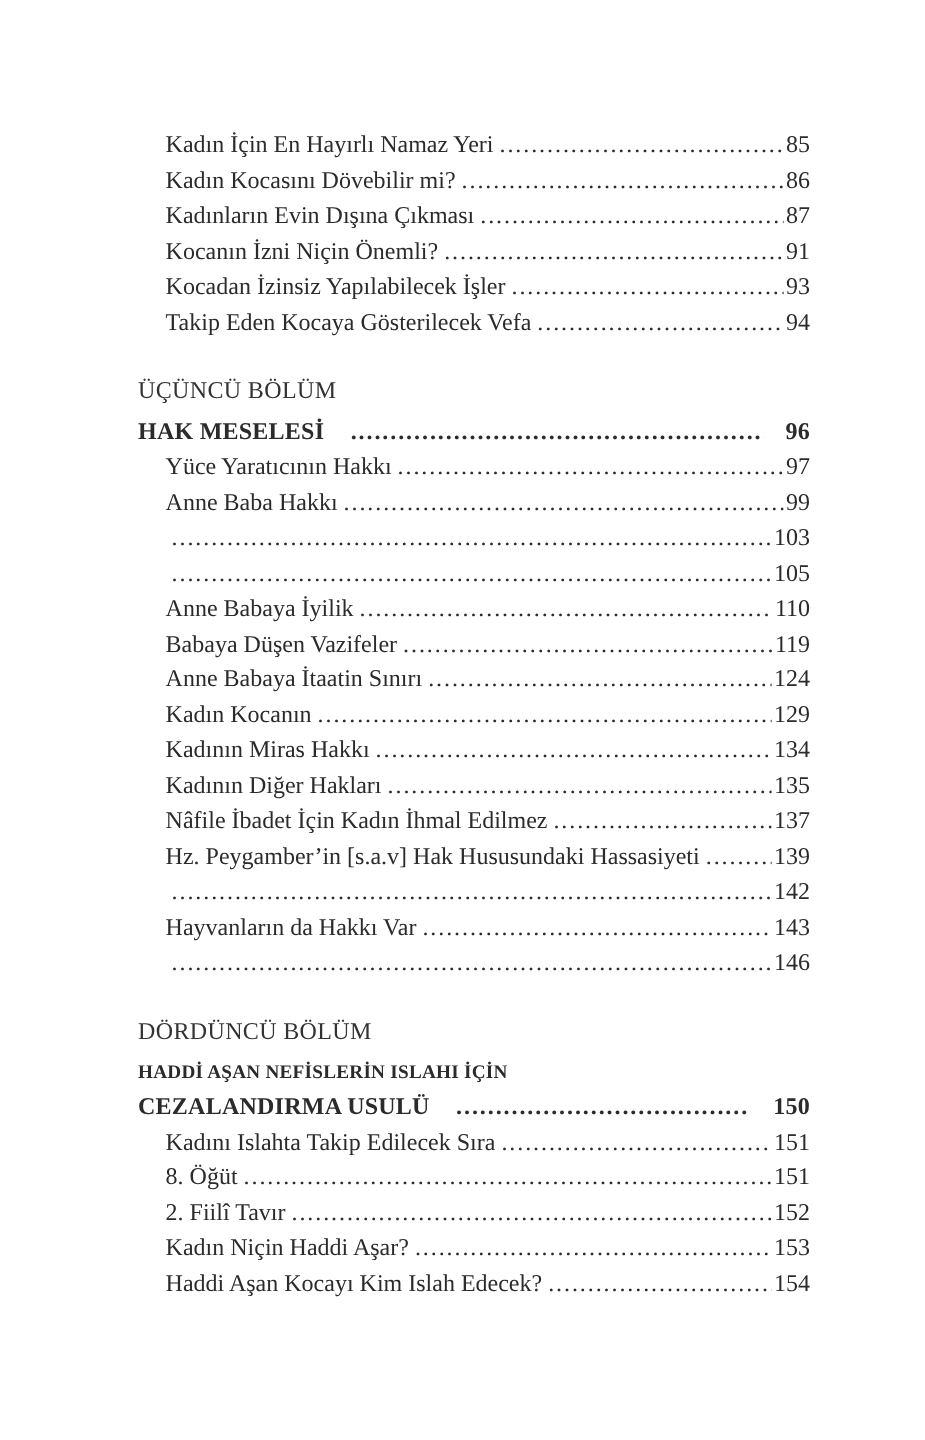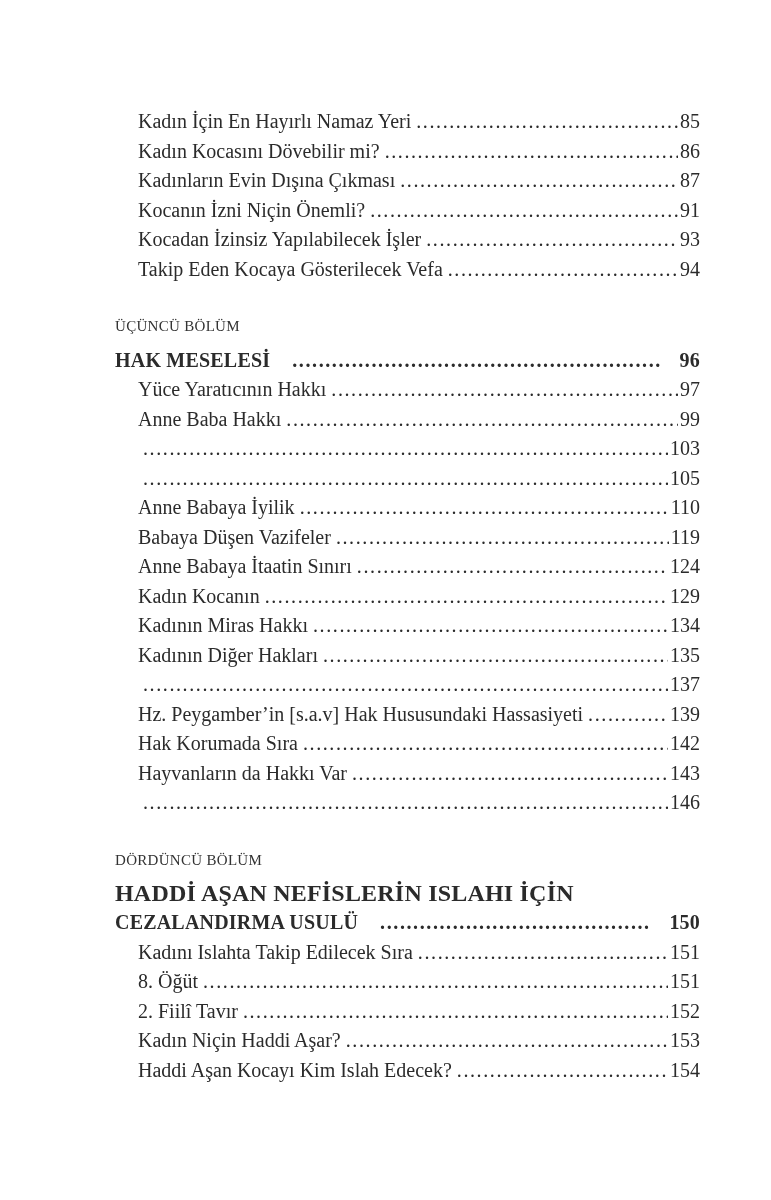--- a/index.html
+++ b/index.html
@@ -5,30 +5,30 @@
   html, body {
     margin: 0;
     padding: 0;
     background: #ffffff;
   }
   .page {
     position: relative;
     width: 771px;
     height: 1200px;
     box-sizing: border-box;
-    padding: 107px 71px 0 115px;
+    padding: 107px 96px 0 115px;
     overflow: hidden;
     background: #ffffff;
     color: #2b2b2b;
     font-family: "Liberation Serif", "DejaVu Serif", serif;
   }
   .section { margin-top: 0; }
   .section + .section { margin-top: 28px; }
   .kicker {
-    font-size: 15px;
+    font-size: 20px;
     line-height: 29.5px;
     margin-bottom: 4px;
     letter-spacing: 0.3px;
     color: #333333;
   }
   .row {
     display: flex;
     align-items: baseline;
     font-size: 20px;
     line-height: 29.5px;
@@ -40,21 +40,21 @@
     overflow: hidden;
     white-space: nowrap;
     margin-left: 5px;
     min-width: 10px;
     letter-spacing: 1.6px;
     color: #2b2b2b;
   }
   .pagenum { margin-left: 2px; white-space: nowrap; }
   .title-line {
     font-weight: 700;
-    font-size: 24px;
+    font-size: 16px;
     line-height: 29px;
     letter-spacing: 0.2px;
   }
   .title-row { font-weight: 700; letter-spacing: 0.2px; gap: 17px; }
 </style>
 </head>
 <body>
 
 <div class="page">
   <div>
@@ -142,30 +142,30 @@
             <span class="label">Kadının Miras Hakkı</span>
             <span class="leader">........................................................................................................................</span>
             <span class="pagenum">134</span>
           </div>
           <div class="row entry">
             <span class="label">Kadının Diğer Hakları</span>
             <span class="leader">........................................................................................................................</span>
             <span class="pagenum">135</span>
           </div>
           <div class="row entry">
+            <span class="label">Nâfile İbadet İçin Kadın İhmal Edilmez</span>
             <span class="leader">........................................................................................................................</span>
             <span class="pagenum">137</span>
           </div>
           <div class="row entry">
             <span class="label">Hz. Peygamber’in [s.a.v] Hak Hususundaki Hassasiyeti</span>
             <span class="leader">........................................................................................................................</span>
             <span class="pagenum">139</span>
           </div>
           <div class="row entry">
-            <span class="label">Hak Korumada Sıra</span>
             <span class="leader">........................................................................................................................</span>
             <span class="pagenum">142</span>
           </div>
           <div class="row entry">
             <span class="label">Hayvanların da Hakkı Var</span>
             <span class="leader">........................................................................................................................</span>
             <span class="pagenum">143</span>
           </div>
           <div class="row entry">
             <span class="leader">........................................................................................................................</span>

